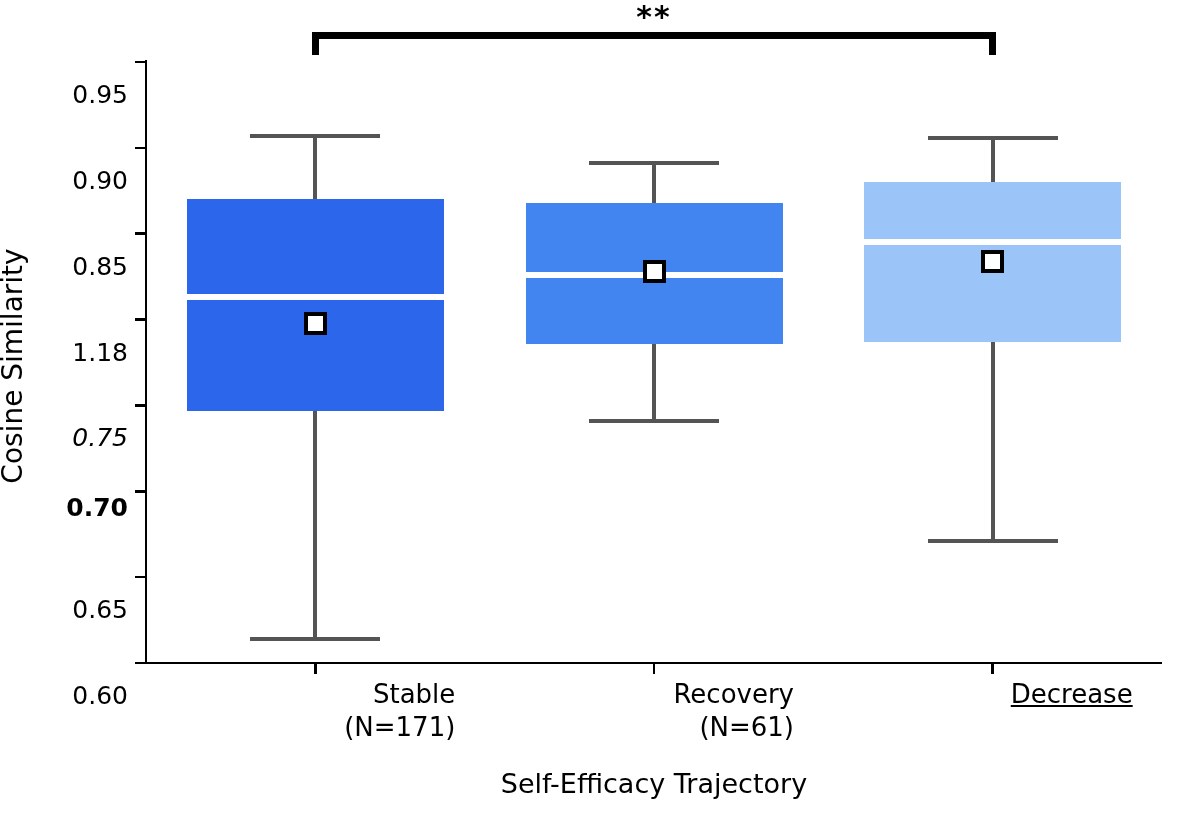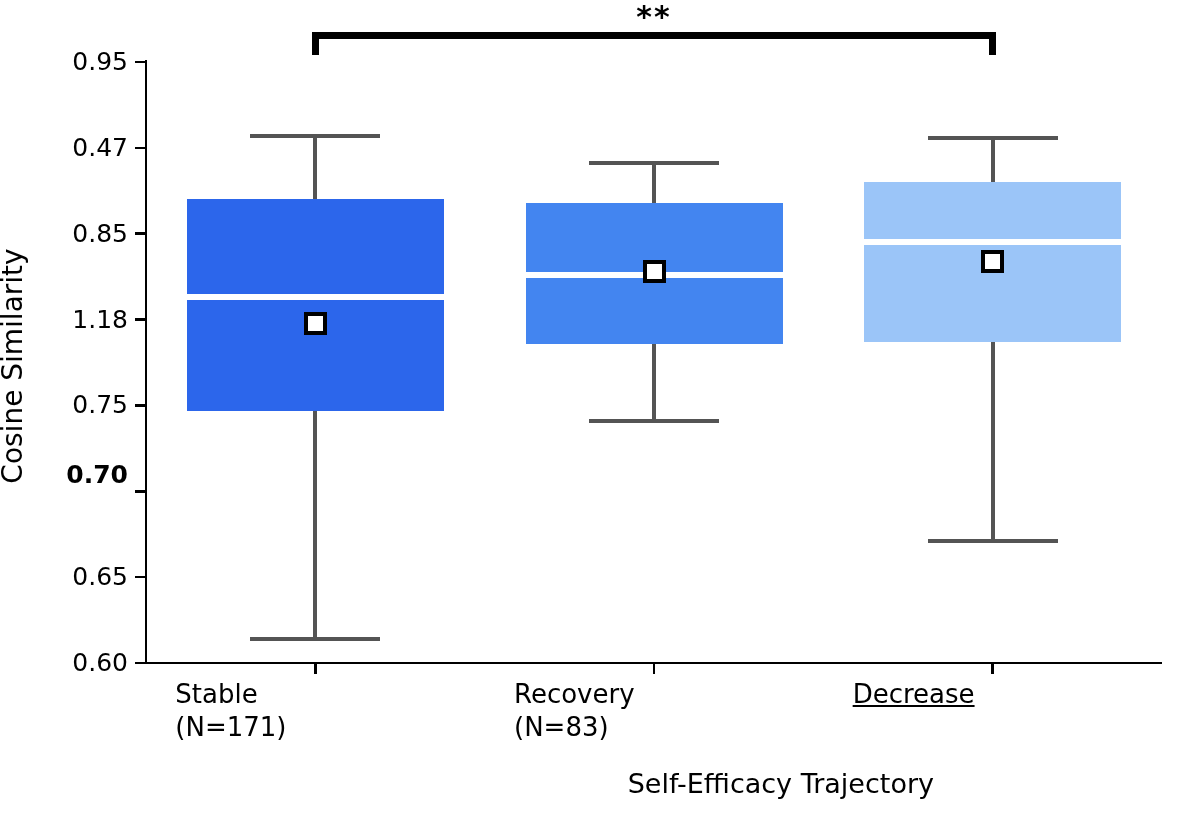--- a/index.html
+++ b/index.html
@@ -28,44 +28,45 @@
   .xtick-mark { width: 2.5px; height: 10px; background: #000000; top: 664px; }
 
   
   .ytick-label {
     left: 0; width: 128px;
     text-align: right;
     font-size: 25px;
     line-height: 30px;
     color: #000000;
     white-space: nowrap;
+    margin-top: 33px;
   }
   .xtick-label {
     width: 280px;
-    text-align: left;
+    text-align: right;
     font-size: 26px;
     line-height: 33px;
     color: #000000;
     top: 678px;
   }
 
   
   #ylabel {
     left: -146px; top: 348px;
     width: 320px; height: 36px;
     text-align: center;
     font-size: 28px;
     transform: rotate(-90deg);
     transform-origin: center center;
     white-space: nowrap;
   }
   #xlabel {
     left: 374px; top: 768px;
     width: 560px;
-    text-align: right;
+    text-align: center;
     font-size: 27px;
     white-space: nowrap;
   }
 
   
   .whisker-line { width: 4px; background: #545454; }
   .whisker-cap  { height: 4px; background: #545454; }
   .box          { }
   .median-line  { height: 6px; background: #ffffff; }
   .mean-marker  {
@@ -99,27 +100,27 @@
   <div class="abs" id="xlabel">Self-Efficacy Trajectory</div>
 
   <div class="abs" id="plot-layer" style="left:0;top:0;width:1180px;height:820px;">
       <div class="abs ytick-mark" style="top: 661.75px;"></div>
       <div class="abs ytick-label" style="top: 648px;">0.60</div>
       <div class="abs ytick-mark" style="top: 575.893px;"></div>
       <div class="abs ytick-label" style="top: 562.143px;">0.65</div>
       <div class="abs ytick-mark" style="top: 490.036px;"></div>
       <div class="abs ytick-label" style="top: 460px; font-weight: bold;">0.70</div>
       <div class="abs ytick-mark" style="top: 404.179px;"></div>
-      <div class="abs ytick-label" style="top: 390.429px;">0.75</div>
+      <div class="abs ytick-label" style="top: 390.429px; font-style: italic;">0.75</div>
       <div class="abs ytick-mark" style="top: 318.321px;"></div>
       <div class="abs ytick-label" style="top: 304.571px;">1.18</div>
       <div class="abs ytick-mark" style="top: 232.464px;"></div>
       <div class="abs ytick-label" style="top: 218.714px;">0.85</div>
       <div class="abs ytick-mark" style="top: 146.607px;"></div>
-      <div class="abs ytick-label" style="top: 132.857px;">0.47</div>
+      <div class="abs ytick-label" style="top: 132.857px;">0.90</div>
       <div class="abs ytick-mark" style="top: 60.75px;"></div>
       <div class="abs ytick-label" style="top: 47px;">0.95</div>
       <div class="abs whisker-line" style="left: 313.333px; top: 135.837px; height: 63.5343px;"></div>
       <div class="abs whisker-line" style="left: 313.333px; top: 410.58px; height: 228.38px;"></div>
       <div class="abs whisker-cap" style="left: 250.333px; top: 133.837px; width: 130px;"></div>
       <div class="abs whisker-cap" style="left: 250.333px; top: 636.96px; width: 130px;"></div>
       <div class="abs box" style="left: 186.833px; top: 199.371px; width: 257px; height: 211.209px; background: rgb(44, 102, 235);"></div>
       <div class="abs median-line" style="left: 186.833px; top: 294.249px; width: 257px;"></div>
       <div class="abs mean-marker" style="left: 303.833px; top: 311.506px;"></div>
       <div class="abs xtick-mark" style="left: 314.083px;"></div>
@@ -130,21 +131,21 @@
       <div class="abs whisker-line" style="left: 652px; top: 163.311px; height: 39.4943px;"></div>
       <div class="abs whisker-line" style="left: 652px; top: 343.611px; height: 77.2714px;"></div>
       <div class="abs whisker-cap" style="left: 589px; top: 161.311px; width: 130px;"></div>
       <div class="abs whisker-cap" style="left: 589px; top: 418.883px; width: 130px;"></div>
       <div class="abs box" style="left: 525.5px; top: 202.806px; width: 257px; height: 140.806px; background: rgb(67, 133, 240);"></div>
       <div class="abs median-line" style="left: 525.5px; top: 271.926px; width: 257px;"></div>
       <div class="abs mean-marker" style="left: 642.5px; top: 259.991px;"></div>
       <div class="abs xtick-mark" style="left: 652.75px;"></div>
       <div class="abs xtick-label" style="left: 514px;">
         <div>Recovery</div>
-        <div>(N=83)</div>
+        <div>(N=61)</div>
       </div>
       <div class="abs whisker-line" style="left: 990.667px; top: 137.554px; height: 44.6457px;"></div>
       <div class="abs whisker-line" style="left: 990.667px; top: 341.894px; height: 199.189px;"></div>
       <div class="abs whisker-cap" style="left: 927.667px; top: 135.554px; width: 130px;"></div>
       <div class="abs whisker-cap" style="left: 927.667px; top: 539.083px; width: 130px;"></div>
       <div class="abs box" style="left: 864.167px; top: 182.2px; width: 257px; height: 159.694px; background: rgb(155, 197, 248);"></div>
       <div class="abs median-line" style="left: 864.167px; top: 239.3px; width: 257px;"></div>
       <div class="abs mean-marker" style="left: 981.167px; top: 249.689px;"></div>
       <div class="abs xtick-mark" style="left: 991.417px;"></div>
       <div class="abs xtick-label" style="left: 852.667px; text-decoration: underline;">

